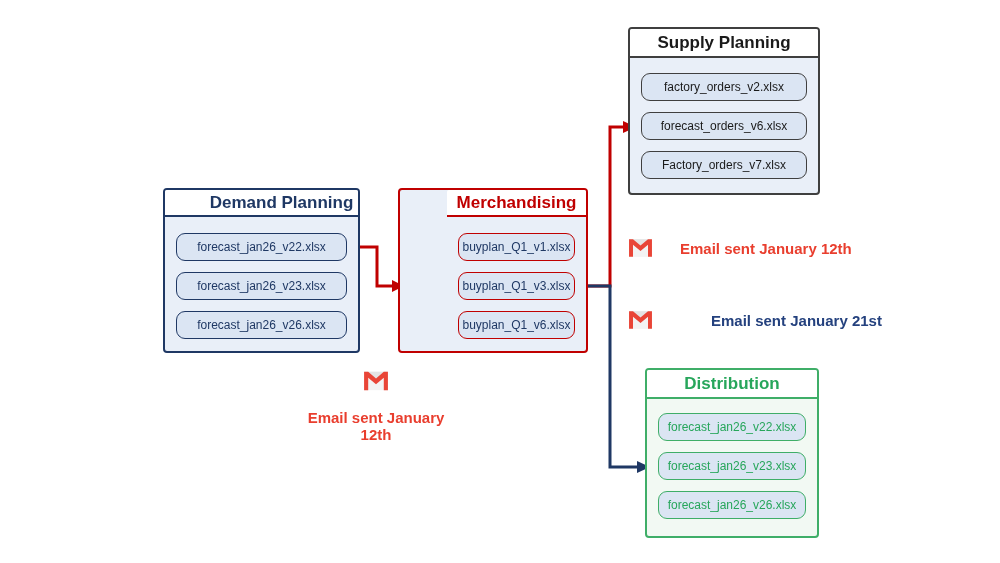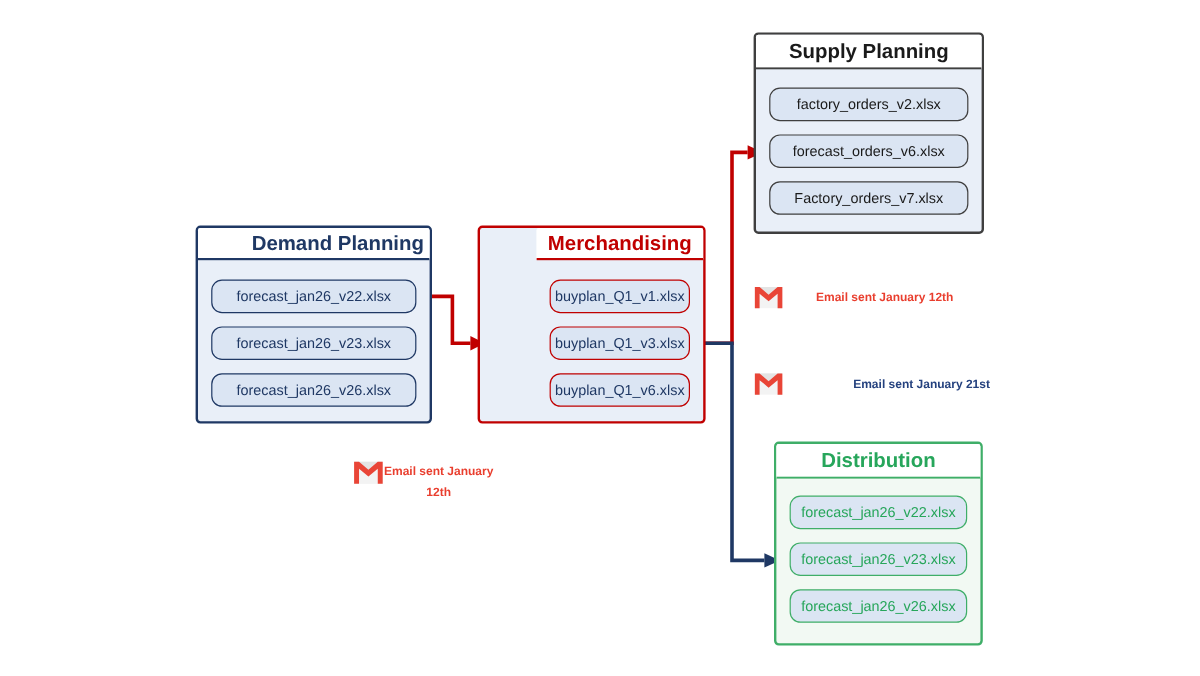--- a/index.html
+++ b/index.html
@@ -44,28 +44,28 @@
   .g-supply .group-body{padding-top:15px;}
   .g-supply .pill{border-color:var(--dark);color:var(--dark-text);}
 
   .g-dist{left:645px;top:368px;width:174px;height:170px;border-color:var(--green);background:var(--panel-green);}
   .g-dist .group-header{height:29px;color:var(--green-text);border-bottom-color:var(--green);}
   .g-dist .group-body{padding-top:14px;}
   .g-dist .pill{border-color:var(--green);color:var(--green-text);}
 
   .email-row{position:absolute;display:flex;align-items:center;}
   .gmail{width:25px;height:22px;flex:0 0 auto;}
-  .email-label{font-size:10px;font-weight:bold;white-space:nowrap;}
+  .email-label{font-size:15px;font-weight:bold;white-space:nowrap;}
   .email-red{color:var(--email-red);}
   .email-navy{color:var(--email-navy);}
   .email-a{left:628px;top:237px;}
   .email-a .email-label{margin-left:27px;}
   .email-b{left:628px;top:309px;}
   .email-b .email-label{margin-left:27px;padding-left:31px;}
-  .email-c{left:294px;top:369px;width:164px;flex-direction:row;}
+  .email-c{left:294px;top:369px;width:164px;flex-direction:column;}
   .email-c .gmail{width:26px;height:24px;}
   .email-c .email-label{margin-top:16px;text-align:center;line-height:17px;}
 </style>
 </head>
 <body>
 
 <div class="canvas">
 
   <svg class="connectors" viewBox="0 0 1000 563">
     <path class="line line-red" d="M348,247 H377 V286 H392"></path>

